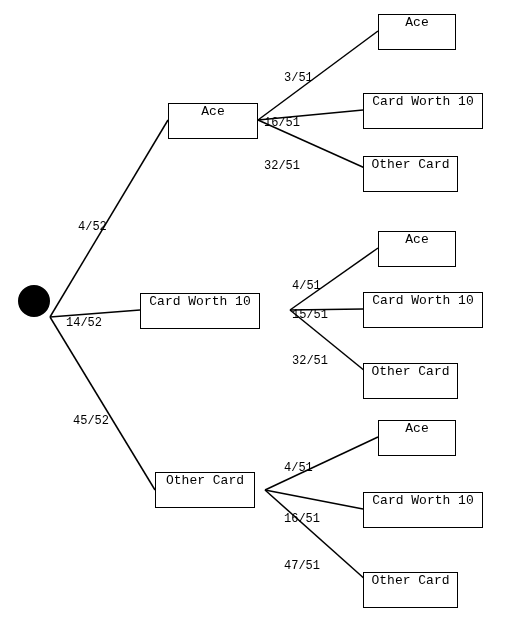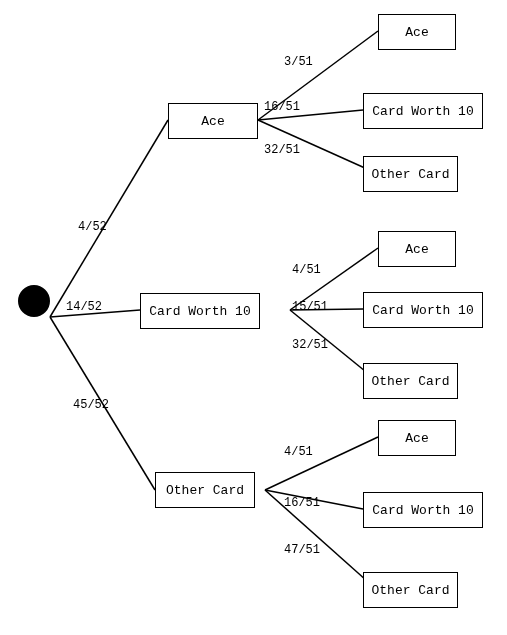--- a/index.html
+++ b/index.html
@@ -18,41 +18,42 @@
       position: absolute;
       top: 0; left: 0;
       width: 507px;
       height: 635px;
     }
     .node-box {
       position: absolute;
       border: 1.5px solid #000;
       background: #fff;
       display: flex;
-      align-items: center;
+      align-items: flex-start;
       justify-content: center;
       text-align: center;
     }
     .node-circle {
       position: absolute;
       border: 2px solid #000;
       background: #000;
       border-radius: 50%;
       width: 32px;
       height: 32px;
       left: 18px;
       top: 50%;
       transform: translateY(-50%);
     }
     .edge-label {
       position: absolute;
       font-size: 12px;
       font-family: 'Courier New', Courier, monospace;
       color: #000;
       background: transparent;
+      margin-top: 16px;
     }
   </style>
 </head>
 <body>
 
 <div class="canvas">
   <svg id="diagram-svg">
 
     <line x1="50" y1="317" x2="168" y2="120" stroke="#000" stroke-width="1.5"></line>
 
@@ -70,40 +71,40 @@
     <line x1="290" y1="310" x2="363" y2="309" stroke="#000" stroke-width="1.5"></line>
     <line x1="290" y1="310" x2="376" y2="380" stroke="#000" stroke-width="1.5"></line>
 
     <line x1="265" y1="490" x2="378" y2="437" stroke="#000" stroke-width="1.5"></line>
     <line x1="265" y1="490" x2="363" y2="509" stroke="#000" stroke-width="1.5"></line>
     <line x1="265" y1="490" x2="376" y2="589" stroke="#000" stroke-width="1.5"></line>
   </svg>
 
   <div class="node-circle" style="left:18px; top:301px;"></div>
 
-  <span class="edge-label" style="left:78px; top:220px;">4/52</span>
+  <span class="edge-label" style="left:78px; top:204px;">4/52</span>
   <span class="edge-label" style="left:66px; top:300px;">14/52</span>
   <span class="edge-label" style="left:73px; top:398px;">45/52</span>
 
   <div class="node-box" style="left:168px; top:103px; width:90px; height:36px;">
     <span>Ace</span>
   </div>
   <div class="node-box" style="left:140px; top:293px; width:120px; height:36px;">
     <span>Card Worth 10</span>
   </div>
   <div class="node-box" style="left:155px; top:472px; width:100px; height:36px;">
     <span>Other Card</span>
   </div>
 
   <span class="edge-label" style="left:284px; top:55px;">3/51</span>
   <span class="edge-label" style="left:264px; top:100px;">16/51</span>
   <span class="edge-label" style="left:264px; top:143px;">32/51</span>
 
   <span class="edge-label" style="left:292px; top:263px;">4/51</span>
-  <span class="edge-label" style="left:292px; top:300px;">15/51</span>
+  <span class="edge-label" style="left:292px; top:292px;">15/51</span>
   <span class="edge-label" style="left:292px; top:338px;">32/51</span>
 
   <span class="edge-label" style="left:284px; top:445px;">4/51</span>
   <span class="edge-label" style="left:284px; top:496px;">16/51</span>
   <span class="edge-label" style="left:284px; top:543px;">47/51</span>
 
   <div class="node-box" style="left:378px; top:14px; width:78px; height:36px;">
     <span>Ace</span>
   </div>
   <div class="node-box" style="left:363px; top:93px; width:120px; height:36px;">

